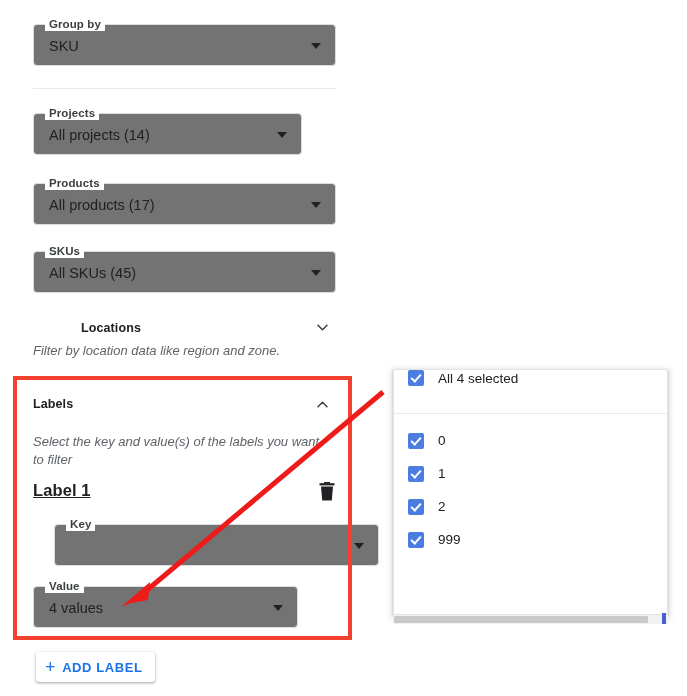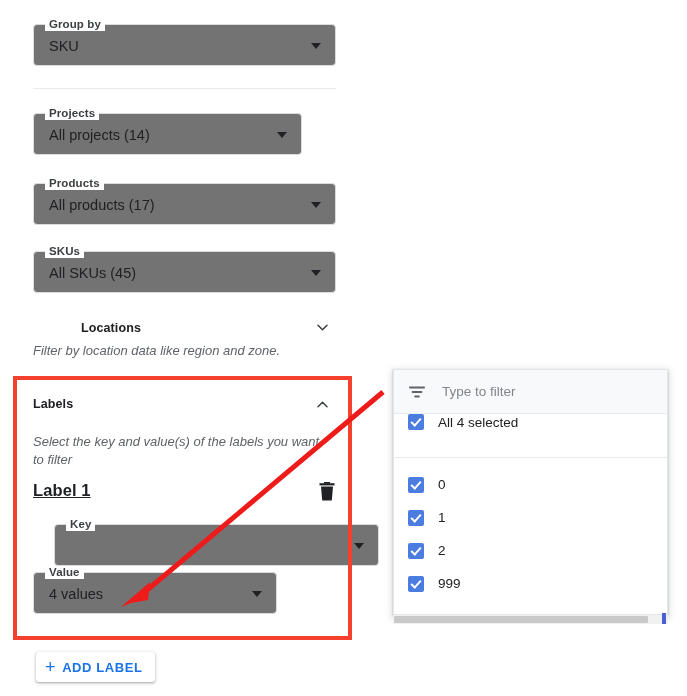--- a/index.html
+++ b/index.html
@@ -127,21 +127,21 @@
   #delete-label-1 {
     position: absolute;
     left: 318px;
     top: 482px;
     width: 18px;
     height: 19px;
     cursor: pointer;
   }
 
   #f-key   { left: 33px; top: 524px; width: 325px; margin-left: 21px; }
-  #f-value { left: 33px; top: 572px; width: 244px; text-align: center; }
+  #f-value { left: 33px; top: 586px; width: 265px; text-align: center; }
 
   
   #add-label-btn {
     position: absolute;
     left: 36px;
     top: 652px;
     height: 30px;
     box-sizing: border-box;
     padding: 0 12px 0 9px;
     display: flex;
@@ -381,30 +381,20 @@
     <span id="add-label-plus">+</span>
     <span>ADD LABEL</span>
   </button>
 </div>
 
 <div class="ghost" id="ghost-left">&nbsp;</div>
 <div class="ghost" id="ghost-right">&nbsp;</div>
 
 <div id="values-dropdown">
 
-  <div id="dd-filter-row">
-    <span id="dd-filter-icon">
-      <svg width="18" height="18" viewBox="0 0 18 18">
-        <rect x="1" y="3.5" width="16" height="1.9" rx="0.9" fill="#5f6368"></rect>
-        <rect x="3.6" y="8" width="10.8" height="1.9" rx="0.9" fill="#5f6368"></rect>
-        <rect x="6.2" y="12.5" width="5.6" height="1.9" rx="0.9" fill="#5f6368"></rect>
-      </svg>
-    </span>
-    <input id="dd-filter-input" type="text" placeholder="Type to filter" style="">
-  </div>
 
   <div id="dd-selectall-row">
     <span class="cbox"></span>
     <span class="dd-text">All 4 selected</span>
   </div>
 
   <div id="dd-options">
     <div class="dd-option">
       <span class="cbox"></span>
       <span class="dd-text">0</span>

